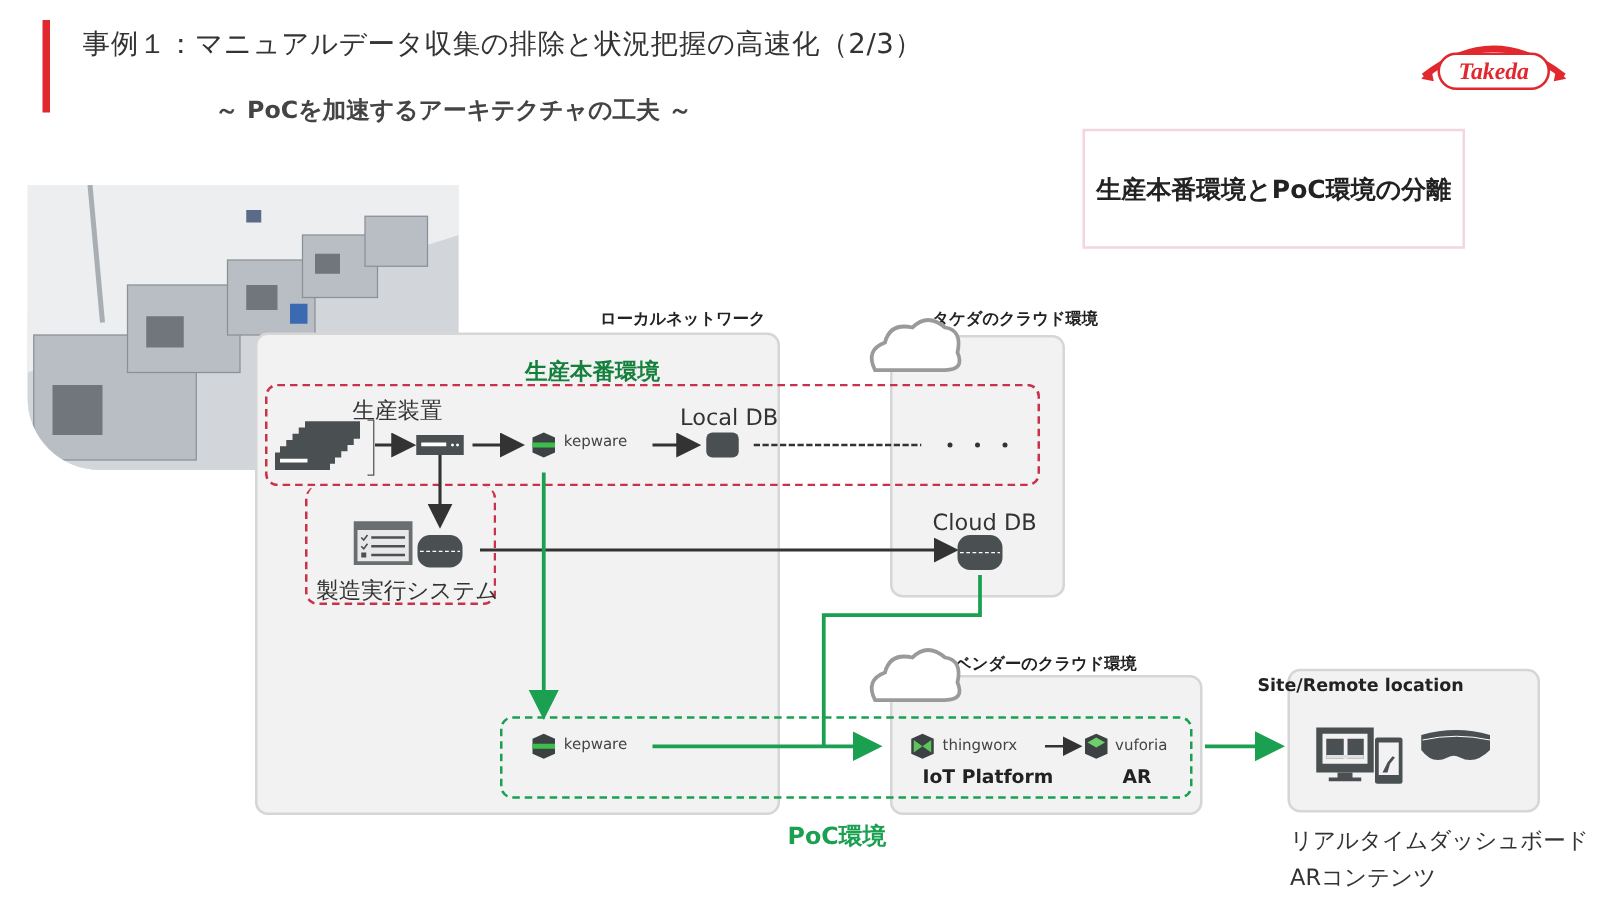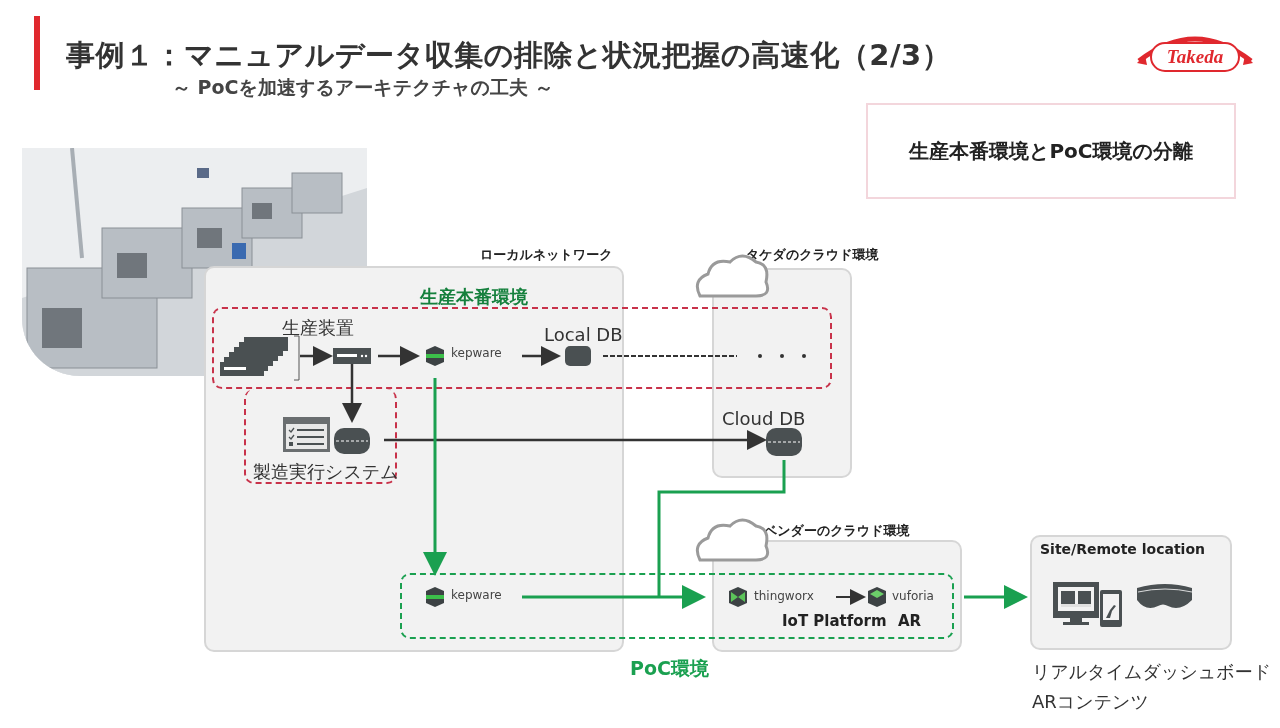--- a/index.html
+++ b/index.html
@@ -1,23 +1,23 @@
 <!DOCTYPE html>
 <html><head>
 <meta charset="utf-8">
 <style>
   html, body { margin: 0; padding: 0; background: #ffffff; }
   body { width: 1280px; height: 728px; position: relative; overflow: hidden;
          font-family: "DejaVu Sans", "Liberation Sans", sans-serif; color: #222; }
   .abs { position: absolute; }
   .title-bar { left: 34px; top: 16px; width: 6px; height: 74px; background: #e0282e; }
-  .title { left: 66px; top: 36px; font-size: 29px; font-weight: bold; color: #333; letter-spacing: 0.5px; white-space: nowrap; }
+  .title { left: 66px; top: 20px; font-size: 22px; font-weight: normal; color: #333; letter-spacing: 0.5px; white-space: nowrap; }
   .subtitle { left: 172px; top: 75px; font-size: 19px; font-weight: bold; color: #444; white-space: nowrap; }
   .logo { left: 1135px; top: 25px; width: 120px; height: 50px; }
-  .callout { left: 866px; top: 103px; width: 370px; height: 96px; border: 2px solid #f3d6dc; box-sizing: border-box;
+  .callout { left: 866px; top: 103px; width: 306px; height: 96px; border: 2px solid #f3d6dc; box-sizing: border-box;
              display: flex; flex-direction: row; align-items: center; justify-content: center; }
   .callout div { font-size: 20px; font-weight: bold; color: #222; line-height: 34px; }
   .photo { left: 22px; top: 148px; width: 345px; height: 228px; border-bottom-left-radius: 58px; overflow: hidden;
            background: linear-gradient(180deg, #eef0f2 0%, #e4e6e8 45%, #c8ccd0 100%); }
   .panel { background: #f2f2f2; border: 2px solid #d6d6d6; border-radius: 10px; box-sizing: border-box; }
   .lbl-bold { font-size: 13px; font-weight: bold; color: #222; white-space: nowrap; }
   .lbl { font-size: 18px; color: #333; white-space: nowrap; }
   .env-red { font-size: 18px; font-weight: bold; color: #15803d; white-space: nowrap; }
   .env-green { font-size: 19px; font-weight: bold; color: #1aa050; white-space: nowrap; }
   .dash-red { border: 2.5px dashed #c8324a; border-radius: 10px; box-sizing: border-box; }
@@ -71,41 +71,41 @@
 </div>
 
 <div class="abs panel" style="left:204px; top:266px; width:420px; height:386px;"></div>
 <div class="abs panel" style="left:712px; top:268px; width:140px; height:210px;"></div>
 <div class="abs panel" style="left:712px; top:540px; width:250px; height:112px;"></div>
 <div class="abs panel" style="left:1030px; top:535px; width:202px; height:115px;"></div>
 
 <div class="abs lbl-bold" style="left:480px; top:246px;">ローカルネットワーク</div>
 <div class="abs lbl-bold" style="left:746px; top:246px;">タケダのクラウド環境</div>
 <div class="abs lbl-bold" style="left:764px; top:522px;">ベンダーのクラウド環境</div>
-<div class="abs lbl-bold" style="left:1040px; top:541px; font-size:14px;text-align:center;">Site/Remote location</div>
+<div class="abs lbl-bold" style="left:1006px; top:541px; font-size:14px;text-align:center;">Site/Remote location</div>
 
 <div class="abs dash-red" style="left:212px; top:307px; width:620px; height:82px;"></div>
 <div class="abs dash-red" style="left:244px; top:389px; width:153px; height:95px; border-top:none;"></div>
 <div class="abs dash-green" style="left:400px; top:573px; width:554px; height:66px;"></div>
 
 <div class="abs env-red" style="left:420px; top:285px;">生産本番環境</div>
 <div class="abs env-green" style="left:630px; top:656px;">PoC環境</div>
 
 <div class="abs lbl" style="left:282px; top:316px;">生産装置</div>
 <div class="abs lbl" style="left:544px; top:324px;">Local DB</div>
 <div class="abs lbl" style="left:253px; top:460px;">製造実行システム</div>
-<div class="abs lbl" style="left:722px; top:408px;">Cloud DB</div>
+<div class="abs lbl" style="left:746px; top:408px;">Cloud DB</div>
 <div class="abs lbl" style="left:1032px; top:660px;">リアルタイムダッシュボード</div>
 <div class="abs lbl" style="left:1032px; top:690px;">ARコンテンツ</div>
 
 <div class="abs brand" style="left:451px; top:346px;">kepware</div>
 <div class="abs brand" style="left:451px; top:588px;">kepware</div>
 <div class="abs brand" style="left:754px; top:589px;">thingworx</div>
 <div class="abs brand" style="left:892px; top:589px;">vuforia</div>
-<div class="abs sub-bold" style="left:738px; top:612px;margin-left:44px;">IoT Platform</div>
+<div class="abs sub-bold" style="left:738px; top:612px;">IoT Platform</div>
 <div class="abs sub-bold" style="left:898px; top:612px;">AR</div>
 
 <svg class="overlay" width="1280" height="728" viewBox="0 0 1280 728">
   <defs>
     <marker id="arrD" markerWidth="8" markerHeight="8" refX="6" refY="4" orient="auto">
         <path d="M0,0 L8,4 L0,8 Z" fill="#333"></path>
       </marker>
     <marker id="arrG" markerWidth="8" markerHeight="8" refX="6" refY="4" orient="auto">
         <path d="M0,0 L8,4 L0,8 Z" fill="#1aa050"></path>
       </marker>

